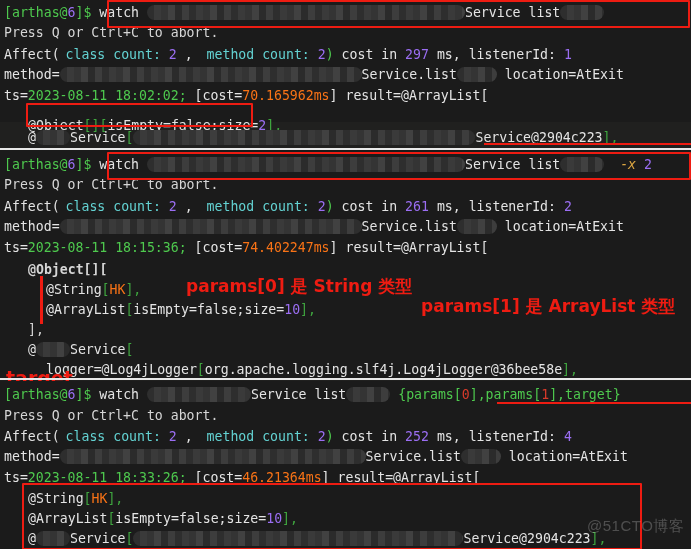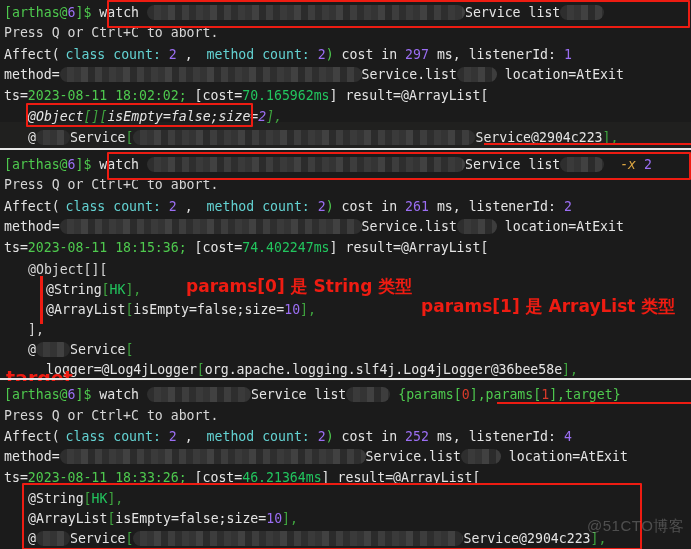--- a/index.html
+++ b/index.html
@@ -43,21 +43,21 @@
     color: #d6d6d6;
   }
   .ind1 { left: 28px; }
   .ind2 { left: 46px; }
 
   
   .g   { color: #4ec94e; }            
   .gd  { color: #3fa63f; }            
   .p   { color: #9b6ef3; }            
   .c   { color: #63d2d2; margin-left: 6px; }            
-  .b   { color: #22c55e; }            
+  .b   { color: #f97316; }            
   .w   { color: #e4e4e4; }            
   .y   { color: #d9a441; font-style: italic; }  
   .r   { color: #d83a2a; }            
 
   
   .blur {
     display: inline-block;
     vertical-align: -3px;
     border-radius: 9px;
     background:
@@ -117,21 +117,21 @@
     <div class="line" style="top:3px;"><span class="g">[arthas@</span><span class="p">6</span><span class="g">]$</span> <span class="w">watch</span> <span class="blur" style="width:318px;height:15px;"></span><span class="w">Service list</span><span class="blur" style="width:44px;height:15px;"></span></div>
 
     <div class="line" style="top:23px;">Press Q or Ctrl+C to abort.</div>
 
     <div class="line" style="top:45px;"><span class="w">Affect(</span><span class="c">class count: </span><span class="p">2</span><span class="w"> , </span><span class="c">method count: </span><span class="p">2</span><span class="g">)</span><span class="w"> cost in </span><span class="p">297</span><span class="w"> ms, </span><span class="w">listenerId: </span><span class="p">1</span></div>
 
     <div class="line" style="top:65px;"><span class="w">method=</span><span class="blur" style="width:302px;height:15px;"></span><span class="w">Service.list</span><span class="blur" style="width:40px;height:15px;"></span> <span class="w">location=AtExit</span></div>
 
     <div class="line" style="top:86px;"><span class="w">ts=</span><span class="g">2023-08-11 18:02:02;</span><span class="w"> [cost=</span><span class="b">70.165962ms</span><span class="w">]</span><span class="w"> result=@ArrayList[</span></div>
 
-    <div class="line ind1" style="top:107px;font-style:italic;"><span class="w">@Object</span><span class="gd">[][</span><span class="w">isEmpty=false;size=</span><span class="p">2</span><span class="gd">],</span></div>
+    <div class="line ind1" style="top:116px;"><span class="w">@Object</span><span class="gd">[][</span><span class="w">isEmpty=false;size=</span><span class="p">2</span><span class="gd">],</span></div>
 
     <div class="line ind1" style="top:128px;"><span class="w">@</span><span class="blur" style="width:34px;height:15px;"></span><span class="w">Service</span><span class="gd">[</span><span class="blur" style="width:342px;height:15px;"></span><span class="w">Service@2904c223</span><span class="gd">],</span></div>
 
     <div class="redbox" style="left:107px; top:0px; width:583px; height:28px;"></div>
     <div class="redbox" style="left:26px; top:103px; width:227px; height:24px;"></div>
     <div class="redline" style="left:484px; top:143px; width:207px;"></div>
   </div>
 
   <div class="sep" id="sep1"></div>
 
@@ -140,21 +140,21 @@
     <div class="line" style="top:5px;"><span class="g">[arthas@</span><span class="p">6</span><span class="g">]$</span> <span class="w">watch</span> <span class="blur" style="width:318px;height:15px;"></span><span class="w">Service list</span><span class="blur" style="width:44px;height:15px;"></span>  <span class="y">-x</span> <span class="p">2</span></div>
 
     <div class="line" style="top:25px;">Press Q or Ctrl+C to abort.</div>
 
     <div class="line" style="top:47px;"><span class="w">Affect(</span><span class="c">class count: </span><span class="p">2</span><span class="w"> , </span><span class="c">method count: </span><span class="p">2</span><span class="g">)</span><span class="w"> cost in </span><span class="p">261</span><span class="w"> ms, </span><span class="w">listenerId: </span><span class="p">2</span></div>
 
     <div class="line" style="top:67px;"><span class="w">method=</span><span class="blur" style="width:302px;height:15px;"></span><span class="w">Service.list</span><span class="blur" style="width:40px;height:15px;"></span> <span class="w">location=AtExit</span></div>
 
     <div class="line" style="top:88px;"><span class="w">ts=</span><span class="g">2023-08-11 18:15:36;</span><span class="w"> [cost=</span><span class="b">74.402247ms</span><span class="w">]</span><span class="w"> result=@ArrayList[</span></div>
 
-    <div class="line ind1" style="top:110px;">@Object[][</div>
+    <div class="line ind1" style="top:110px;font-weight:bold;">@Object[][</div>
 
     <div class="line ind2" style="top:130px;"><span class="w">@String</span><span class="gd">[</span><span class="b">HK</span><span class="gd">],</span></div>
 
     <div class="line ind2" style="top:150px;"><span class="w">@ArrayList</span><span class="gd">[</span><span class="w">isEmpty=false;size=</span><span class="p">10</span><span class="gd">],</span></div>
 
     <div class="line ind1" style="top:170px;">],</div>
 
     <div class="line ind1" style="top:190px;"><span class="w">@</span><span class="blur" style="width:34px;height:15px;"></span><span class="w">Service</span><span class="gd">[</span></div>
 
     <div class="line ind2" style="top:210px;"><span class="w">logger=</span><span class="w">@Log4jLogger</span><span class="gd">[</span><span class="w">org.apache.logging.slf4j.Log4jLogger@36bee58e</span><span class="gd">],</span></div>

